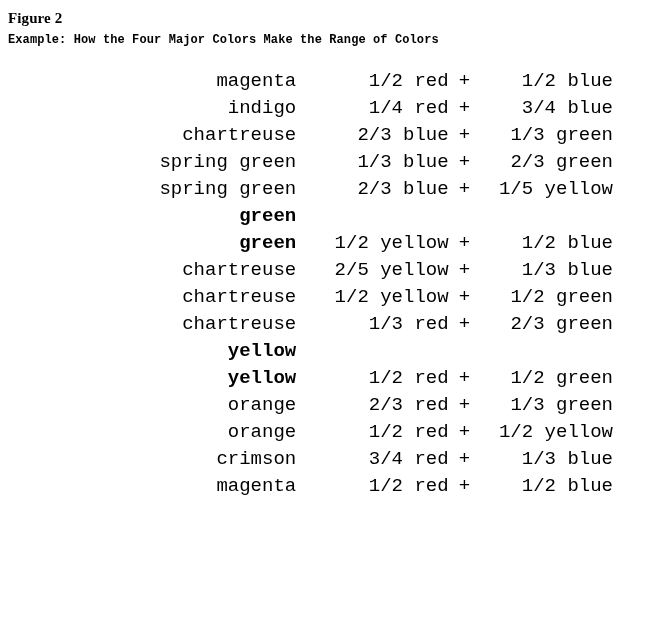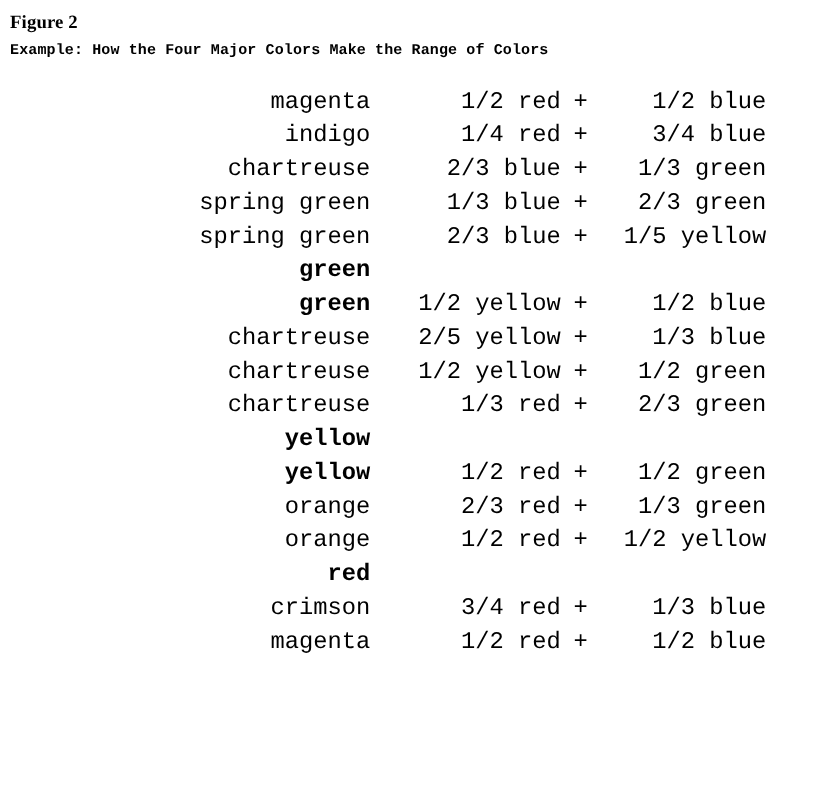--- a/index.html
+++ b/index.html
@@ -157,26 +157,20 @@
             <td class="c-first">2/3 red</td>
             <td class="c-plus">+</td>
             <td class="c-second">1/3 green</td>
           </tr>
           <tr>
             <td class="c-name">orange</td>
             <td class="c-first">1/2 red</td>
             <td class="c-plus">+</td>
             <td class="c-second">1/2 yellow</td>
           </tr>
-          <tr class="heading">
-            <td class="c-name">red</td>
-            <td class="c-first"></td>
-            <td class="c-plus"></td>
-            <td class="c-second"></td>
-          </tr>
           <tr>
             <td class="c-name">crimson</td>
             <td class="c-first">3/4 red</td>
             <td class="c-plus">+</td>
             <td class="c-second">1/3 blue</td>
           </tr>
           <tr>
             <td class="c-name">magenta</td>
             <td class="c-first">1/2 red</td>
             <td class="c-plus">+</td>

